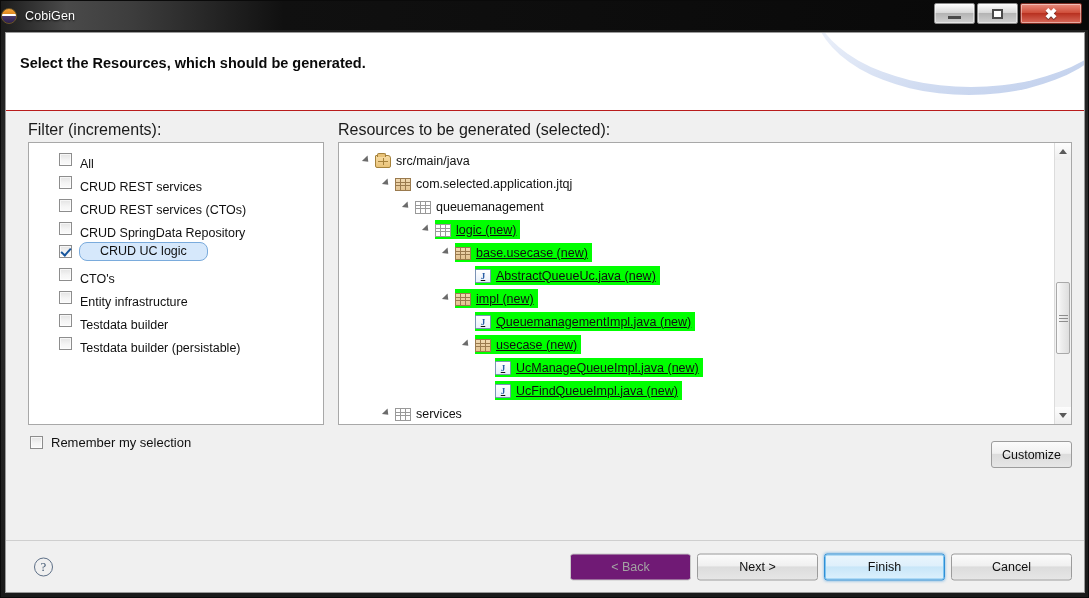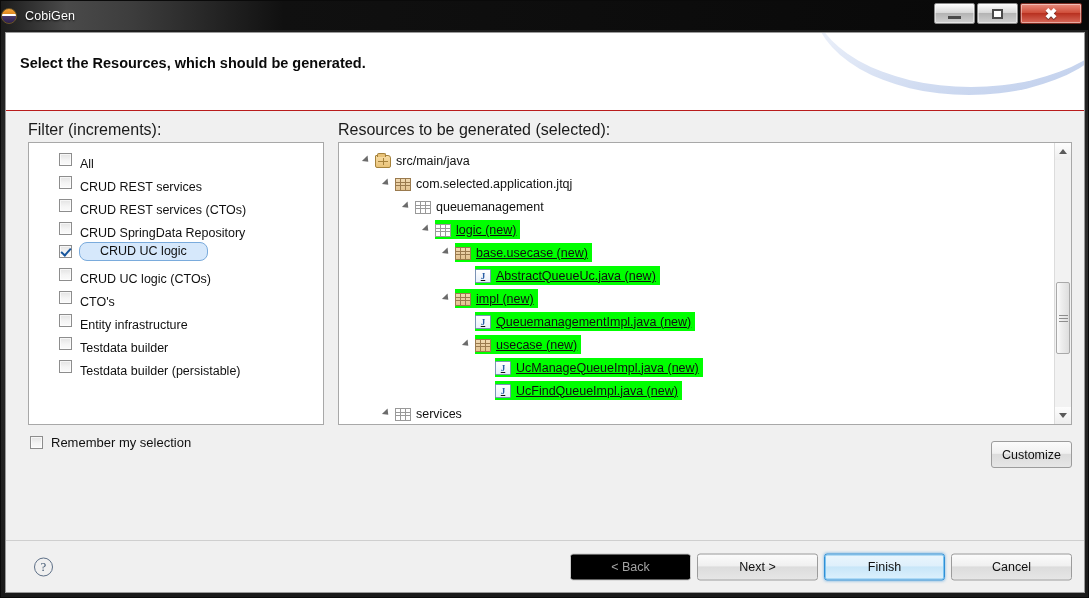--- a/index.html
+++ b/index.html
@@ -303,21 +303,21 @@
   .btn {
     font-size: 12.5px; color: #101010;
     background: linear-gradient(to bottom, #fbfbfb 0%, #f0f0f0 45%, #dcdcdc 50%, #e6e6e6 100%);
     border: 1px solid #9c9c9c;
     border-radius: 3px;
     height: 26px;
     display: inline-flex; align-items: center; justify-content: center;
     padding: 0 12px;
     font-family: "Liberation Sans", sans-serif;
   }
-  .btn.disabled { color: #a3a3a3; background: #000000; border-color: #c8c8c8; }
+  .btn.disabled { color: #a3a3a3; background: #701a75; border-color: #c8c8c8; }
   .btn.default {
     border: 1px solid #2f8fd6;
     box-shadow: 0 0 0 1px #7ec4f0 inset, 0 0 3px rgba(60,150,220,.7);
     background: linear-gradient(to bottom, #eaf6fd 0%, #dff0fb 45%, #c8e6f8 50%, #ddf1fd 100%);
   }
   .customize-wrap {
     position: absolute; right: 12px; top: 330px;
   }
   .btn-customize { height: 27px; padding: 8px 10px; }
 
@@ -394,24 +394,20 @@
               <div class="filter-row">
                 <div class="cbox"></div>
                 <span class="filter-label">CRUD SpringData Repository</span>
               </div>
               <div class="filter-row selected">
                 <div class="cbox checked"></div>
                 <span class="filter-label">CRUD UC logic</span>
               </div>
               <div class="filter-row">
                 <div class="cbox"></div>
-                <span class="filter-label">CRUD UC logic (CTOs)</span>
-              </div>
-              <div class="filter-row">
-                <div class="cbox"></div>
                 <span class="filter-label">CTO's</span>
               </div>
               <div class="filter-row">
                 <div class="cbox"></div>
                 <span class="filter-label">Entity infrastructure</span>
               </div>
               <div class="filter-row">
                 <div class="cbox"></div>
                 <span class="filter-label">Testdata builder</span>
               </div>

